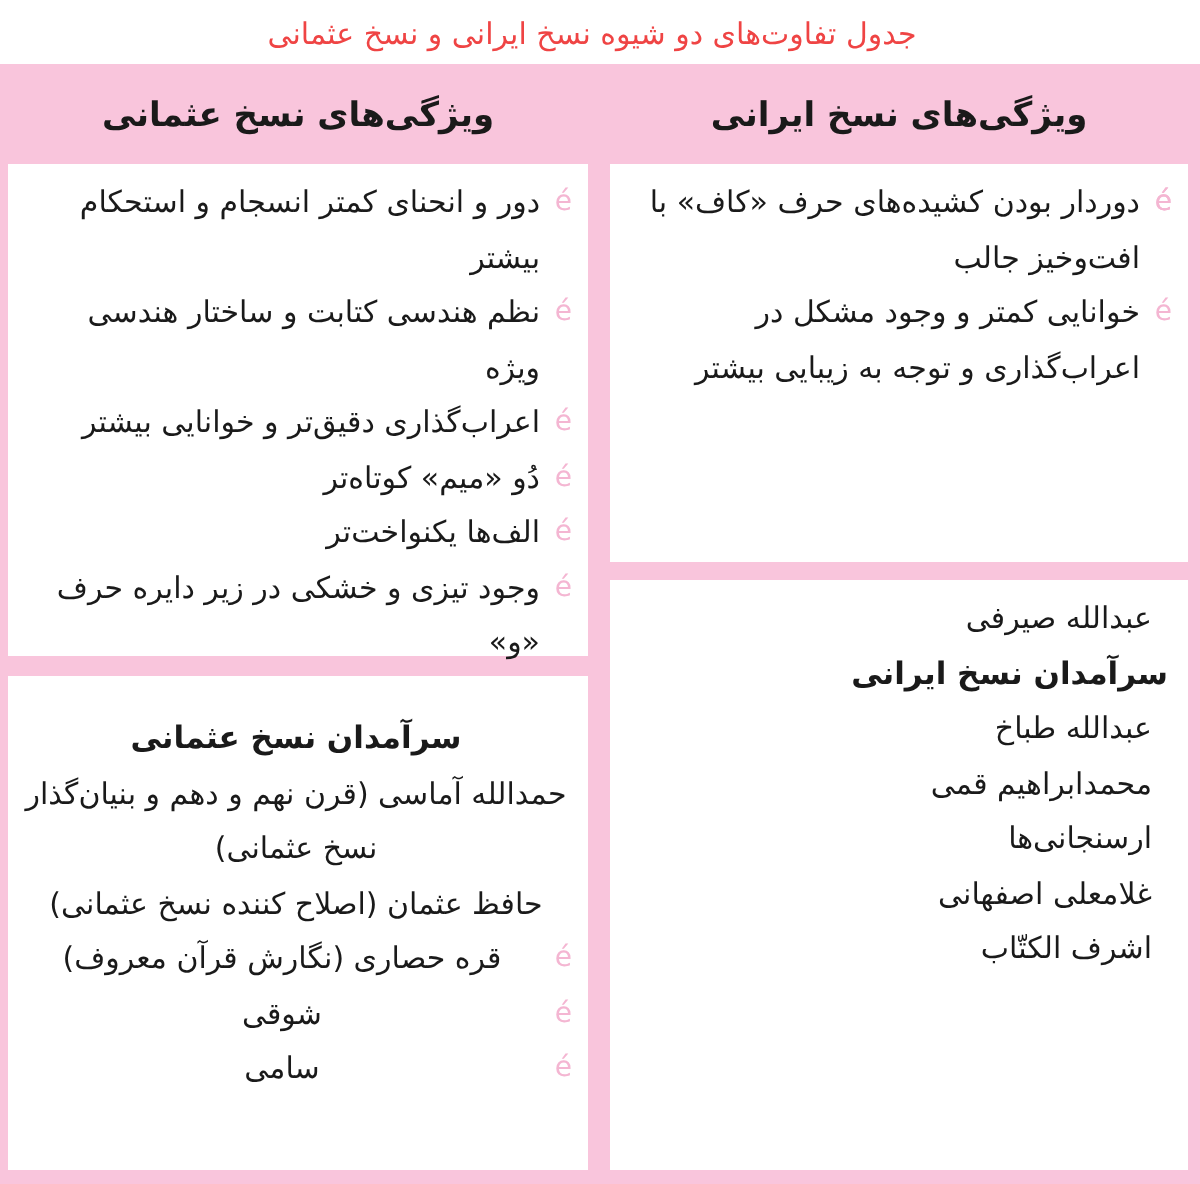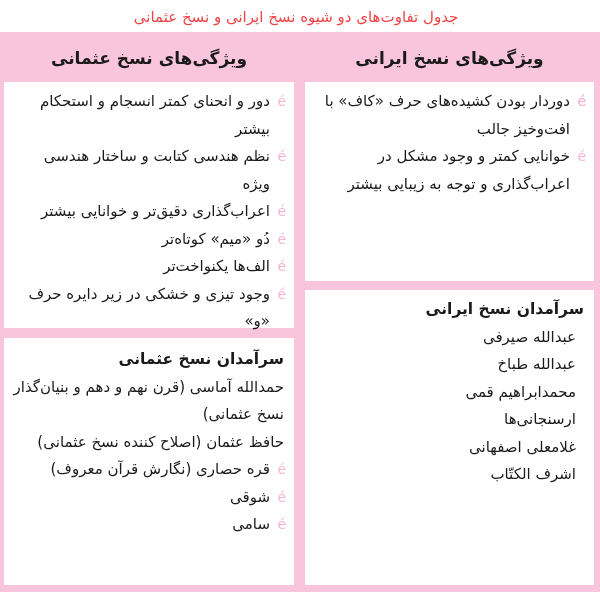--- a/index.html
+++ b/index.html
@@ -25,39 +25,39 @@
     }
     .box .item { position: relative; padding-right: 14px; }
     .box .item.nobullet { padding-right: 0; }
     .bullet {
       position: absolute; right: -2px; top: 0; color: #f4b6d2; font-size: 14px;
     }
     .sub-title { font-weight: bold; font-size: 15.5px; }
     #right-top { left: 305px; top: 82px; width: 289px; height: 199px; padding-top: 6px; }
     #right-bottom { left: 305px; top: 290px; width: 289px; height: 295px; padding-top: 6px; }
     #left-top { left: 4px; top: 82px; width: 290px; height: 246px; padding-top: 6px; }
-    #left-bottom { left: 4px; top: 338px; width: 290px; height: 247px; padding-top: 8px; }
+    #left-bottom { left: 4px; top: 338px; width: 290px; height: 247px; padding-top: 18px; text-align: center; }
     .names .item { padding-right: 8px; }
   </style>
 </head>
 <body>
 
 <div class="caption">جدول تفاوت‌های دو شیوه نسخ ایرانی و نسخ عثمانی</div>
 <div class="pink-bg"></div>
 
 <div class="col-head" style="left:305px;width:289px;">ویژگی‌های نسخ ایرانی</div>
 <div class="box" id="right-top">
   <div class="item"><span class="bullet">é</span></div>
   <div class="item"><span class="bullet">é</span><span>دوردار بودن کشیده‌های حرف «کاف» با افت‌وخیز جالب</span></div>
   <div class="item"><span class="bullet">é</span><span>خوانایی کمتر و وجود مشکل در اعراب‌گذاری و توجه به زیبایی بیشتر</span></div>
 </div>
 
 <div class="box names" id="right-bottom">
+  <div class="item">عبدالله صیرفی</div>
   <div class="item nobullet sub-title">سرآمدان نسخ ایرانی</div>
-  <div class="item">عبدالله صیرفی</div>
   <div class="item">عبدالله طباخ</div>
   <div class="item">محمدابراهیم قمی</div>
   <div class="item">ارسنجانی‌ها</div>
   <div class="item">غلامعلی اصفهانی</div>
   <div class="item">اشرف الکتّاب</div>
 </div>
 
 <div class="col-head" style="left:4px;width:290px;">ویژگی‌های نسخ عثمانی</div>
 <div class="box" id="left-top">
   <div class="item"><span class="bullet">é</span><span>دور و انحنای کمتر انسجام و استحکام بیشتر</span></div>

